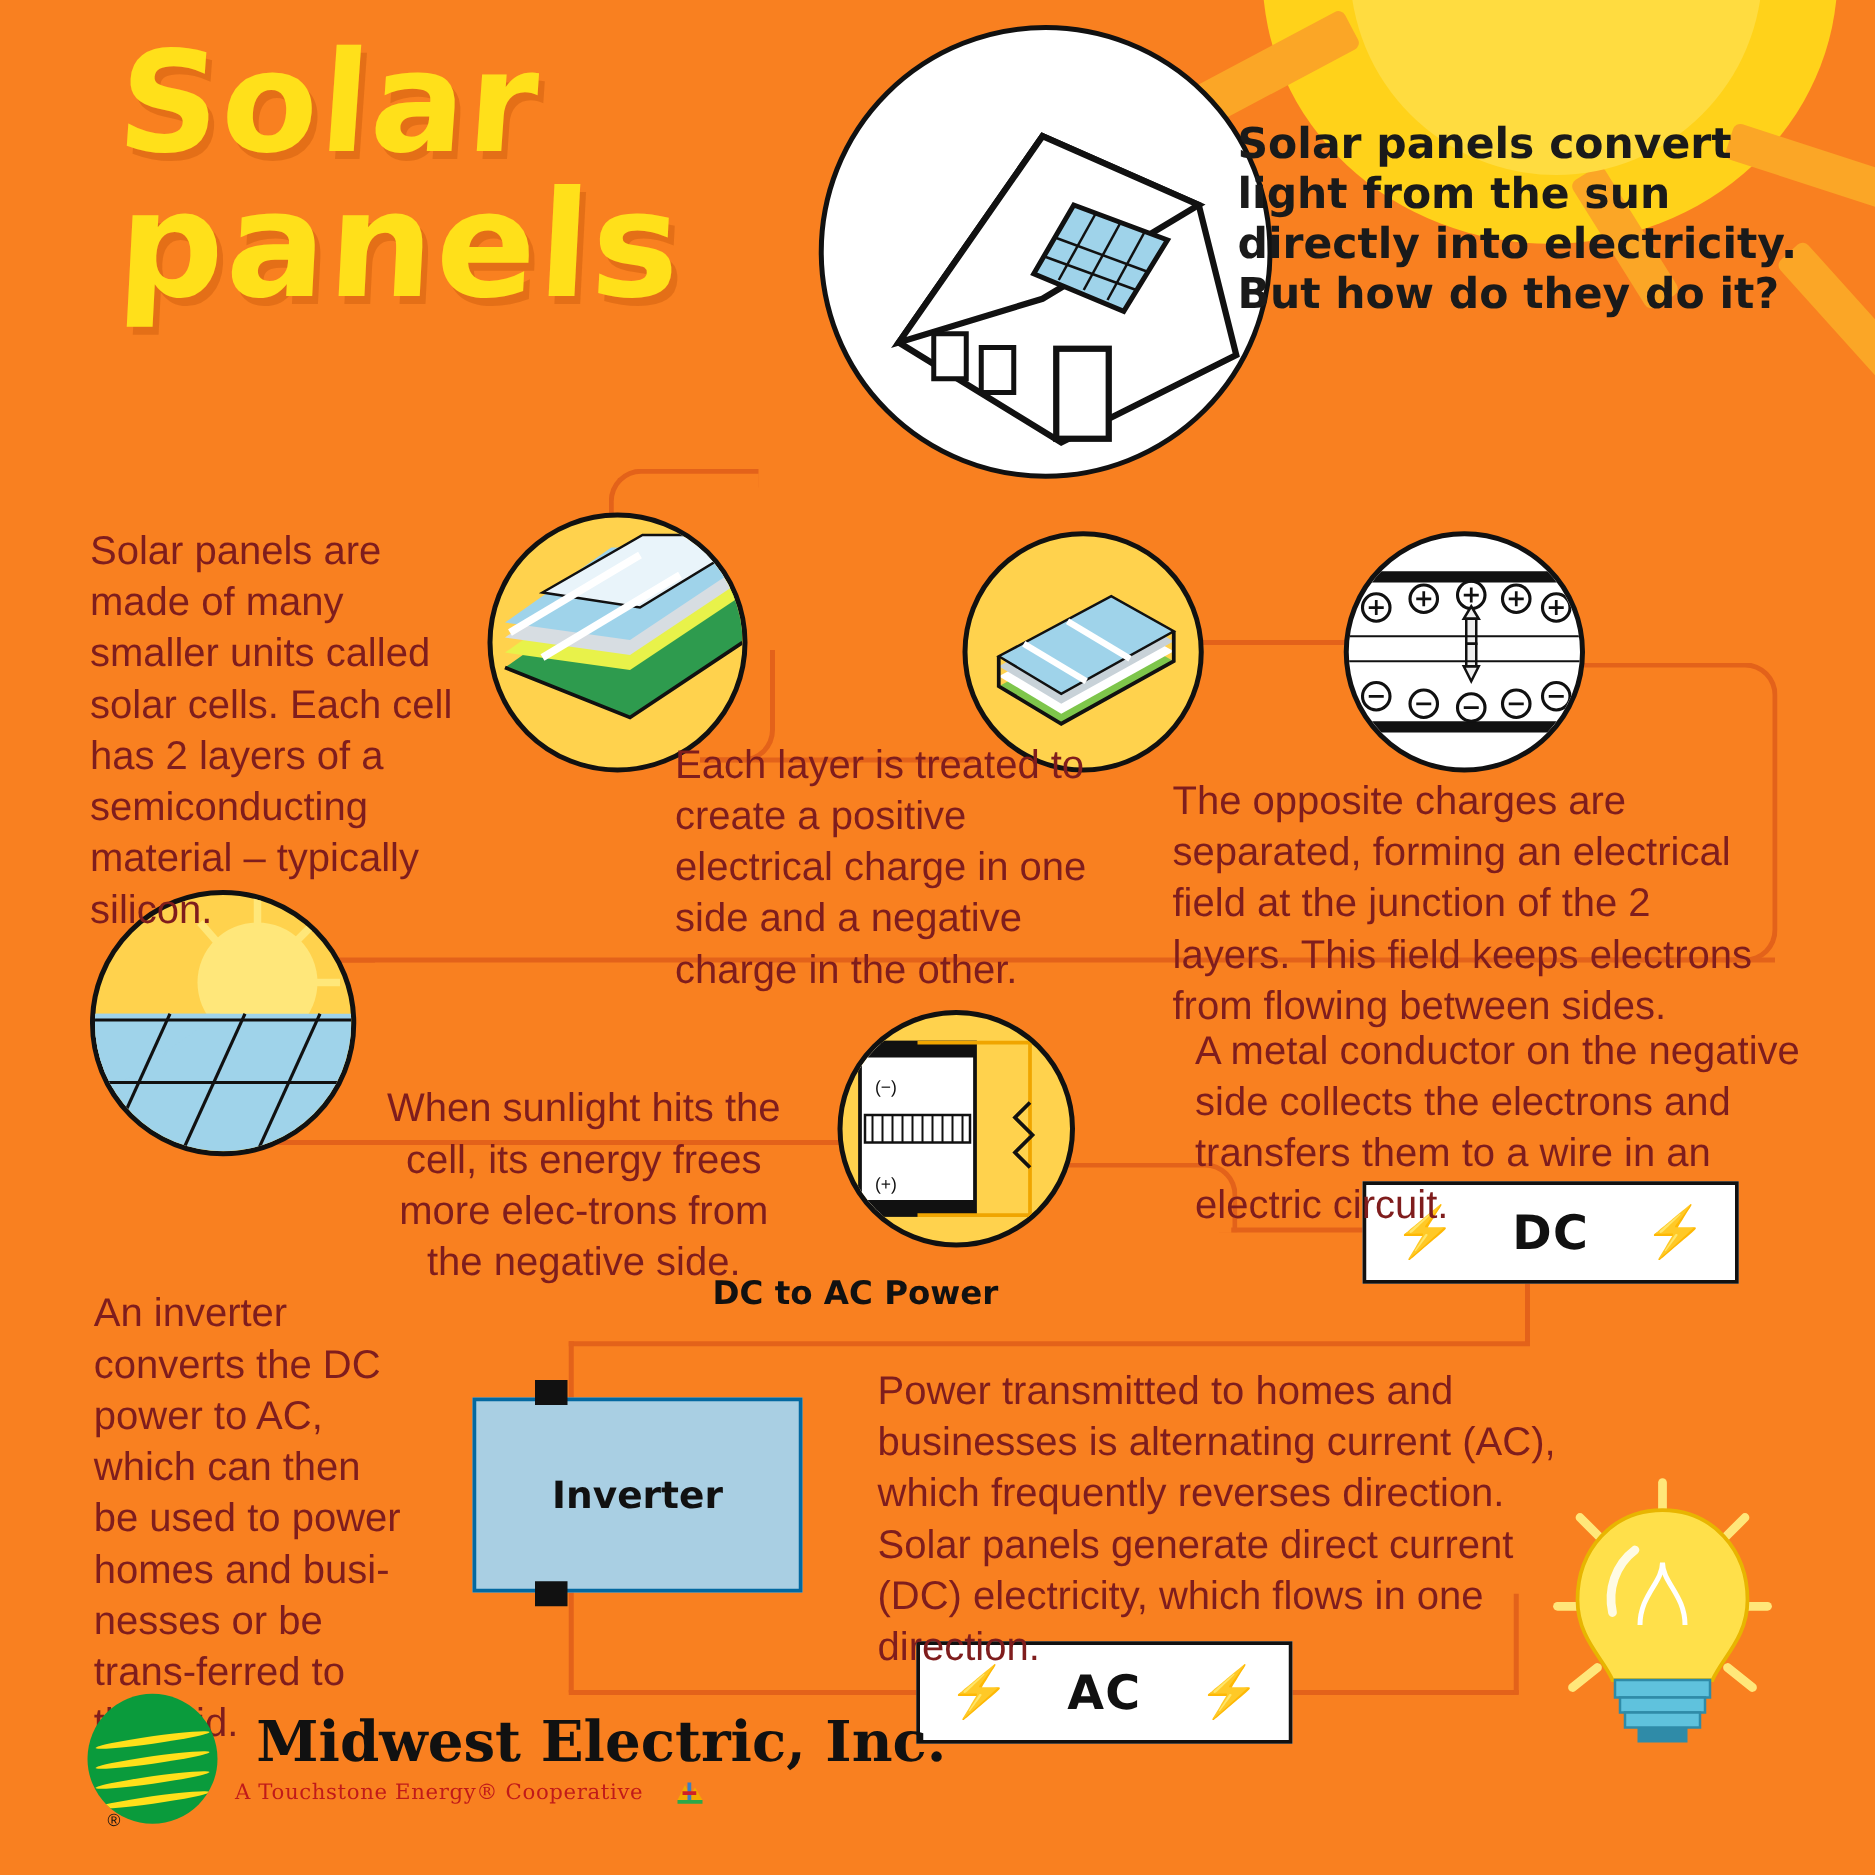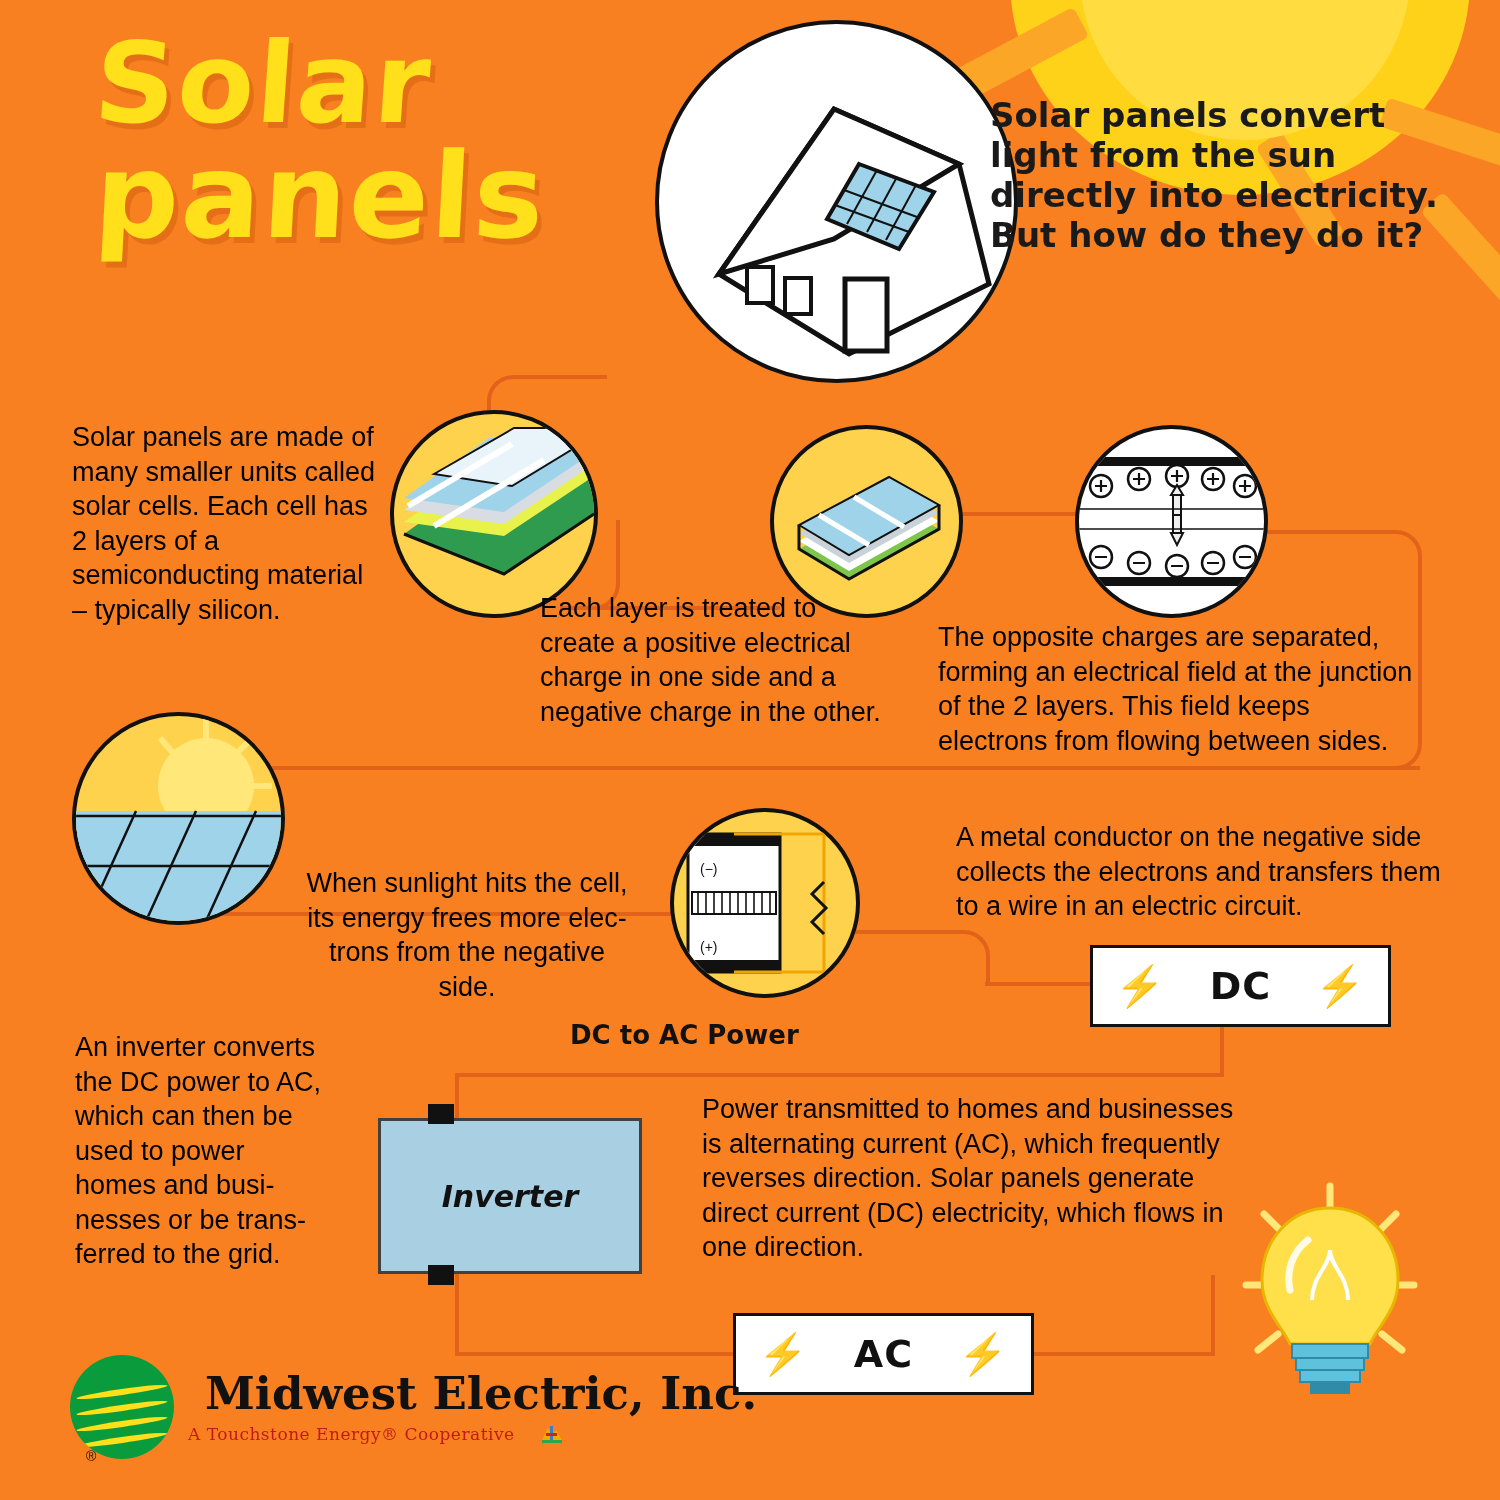--- a/index.html
+++ b/index.html
@@ -56,22 +56,22 @@
     font-weight: bold;
     font-size: 34px;
     line-height: 1.18;
     color: #1a1a1a;
     z-index: 30;
   }
 
   
   .copy {
     position: absolute;
-    color: #000000;
-    font-size: 27px;
+    color: #7f1d1d;
+    font-size: 32px;
     line-height: 1.28;
     z-index: 25;
   }
 
   
   .circle {
     position: absolute;
     border-radius: 50%;
     background: #ffd24d;
     border: 4px solid #111;
@@ -108,26 +108,25 @@
   .bolt { font-size: 40px; color: #111; line-height: 1; }
 
   
   #inverter-box {
     position: absolute;
     left: 378px;
     top: 1118px;
     width: 258px;
     height: 150px;
     background: #a9cfe3;
-    border: 3px solid #404040;
+    border: 3px solid #0369a1;
     display: flex;
     align-items: center;
     justify-content: center;
     z-index: 22;
-    font-style: italic;
   }
   #inverter-box span {
     font-family: "DejaVu Sans", sans-serif;
     font-weight: bold;
     font-size: 30px;
     color: #111;
   }
   .term {
     position: absolute;
     width: 26px;

